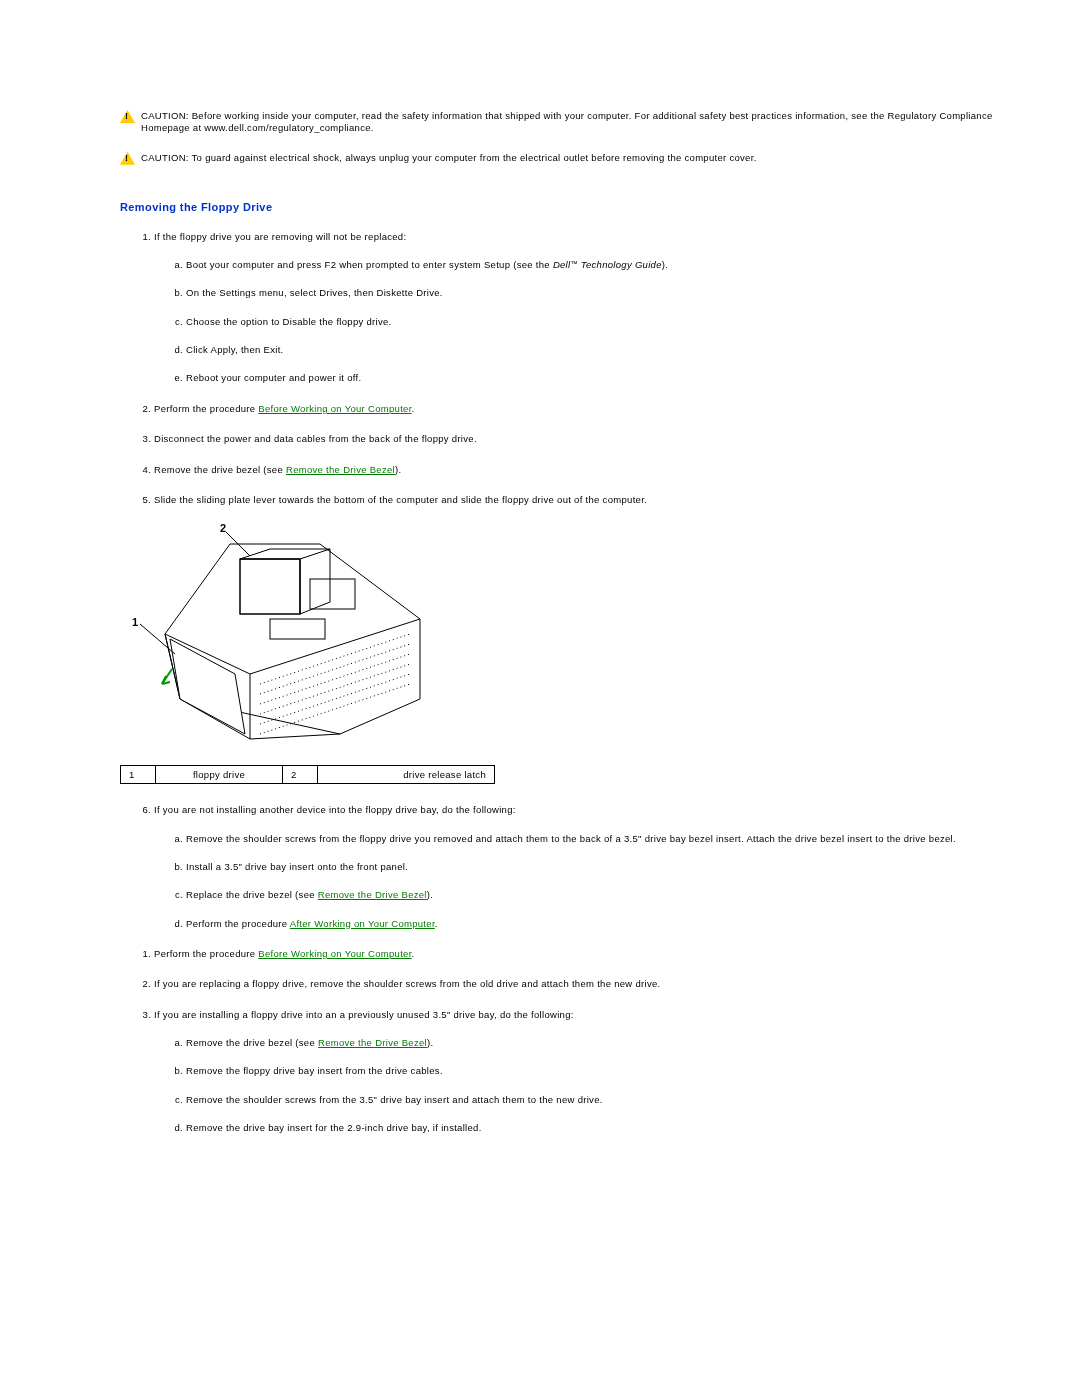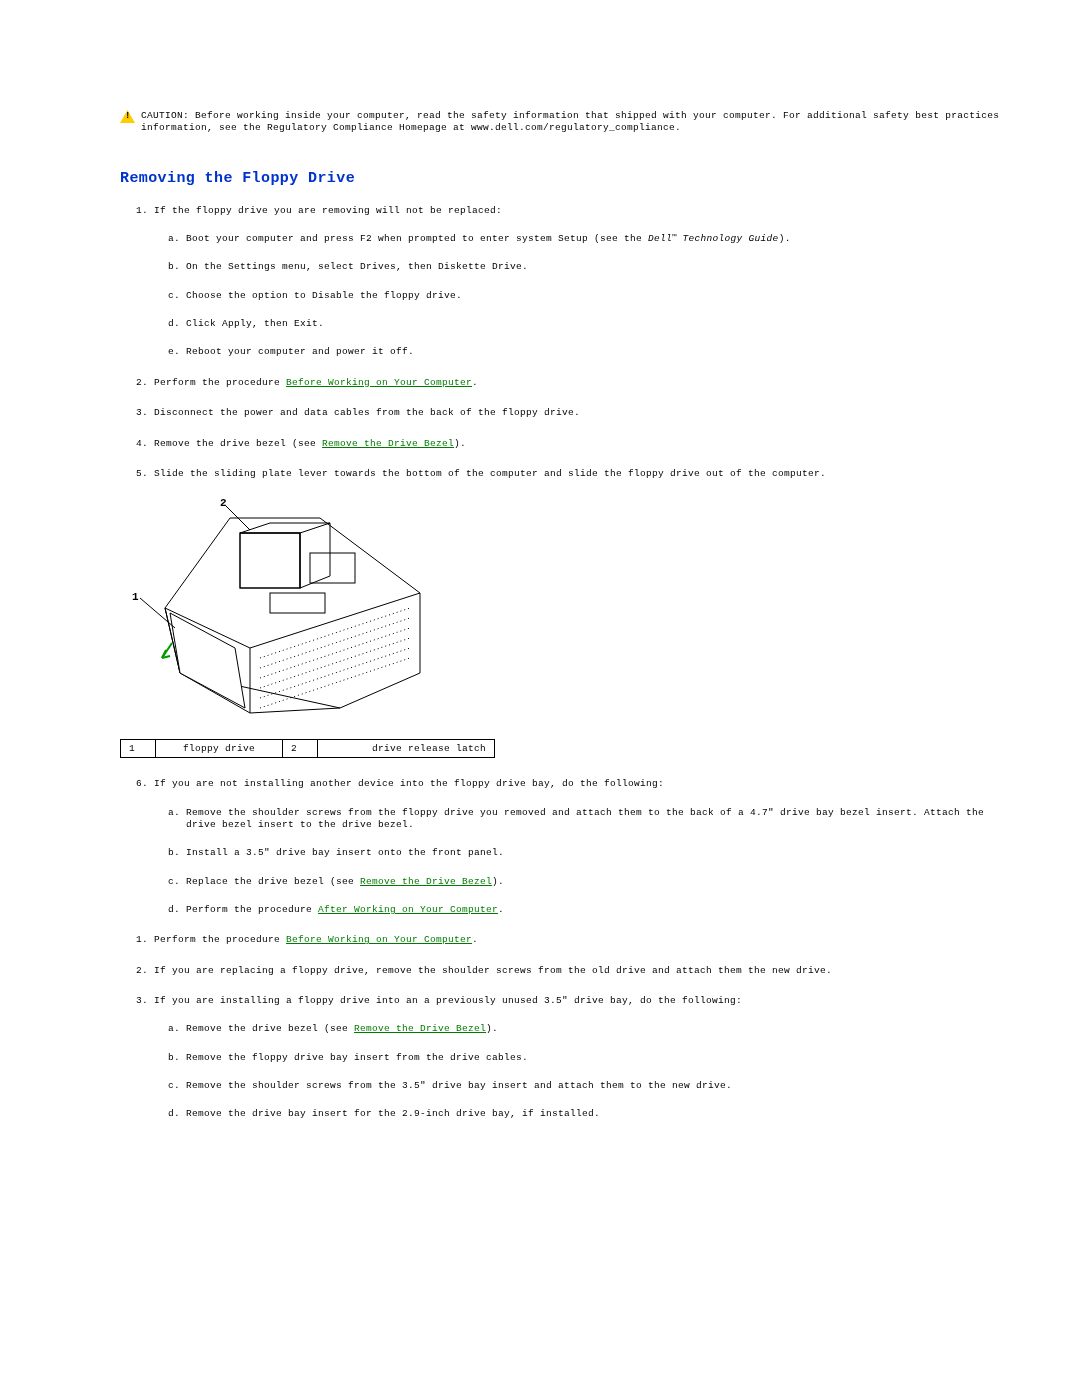--- a/index.html
+++ b/index.html
@@ -7,21 +7,20 @@
     font-size: 9.5px;
     color: #000;
     background: #fff;
     margin: 0;
     padding: 0;
     letter-spacing: 0.3px;
     width: 1080px;
   }
   .page {
     padding: 110px 80px 60px 120px;
-    font-family: Liberation Mono, monospace;
   }
   .caution-block {
     display: flex;
     align-items: flex-start;
     margin-bottom: 18px;
   }
   .caution-icon {
     width: 15px;
     height: 13px;
     flex: 0 0 15px;
@@ -39,21 +38,21 @@
     font-size: 9px;
     font-weight: bold;
     color: #000;
   }
   .caution-text {
     flex: 1;
     line-height: 1.25;
   }
   h2.section {
     color: #0033cc;
-    font-size: 15px;
+    font-size: 11px;
     font-weight: bold;
     margin: 36px 0 18px 0;
     letter-spacing: 0.4px;
   }
   ol.main {
     padding-left: 22px;
     margin: 12px;
   }
   ol.main > li {
     margin-bottom: 18px;
@@ -95,20 +94,26 @@
 
 <div class="page">
 
   <div class="caution-block">
     <div class="caution-icon"></div>
     <div class="caution-text">
       <span>CAUTION:</span><span> Before working inside your computer, read the safety information that shipped with your computer. For additional safety best practices information, see the Regulatory Compliance Homepage at www.dell.com/regulatory_compliance.</span>
     </div>
   </div>
 
+  <div class="caution-block">
+    <div class="caution-icon"></div>
+    <div class="caution-text">
+      <span>CAUTION:</span><span> To guard against electrical shock, always unplug your computer from the electrical outlet before removing the computer cover.</span>
+    </div>
+  </div>
 
   <h2 class="section">Removing the Floppy Drive</h2>
 
   <ol class="main">
     <li>
       <span>If the floppy drive you are removing will not be replaced:</span>
       <ol class="sub">
         <li>
           <span>Boot your computer and press F2 when prompted to enter system Setup (see the </span><span class="italic">Dell</span><span style="font-size:7px;vertical-align:top">™</span><span class="italic"> Technology Guide</span><span>).</span>
         </li>
@@ -175,21 +180,21 @@
       <td class="num">2</td>
       <td class="lbl2">drive release latch</td>
     </tr>
   </tbody>
     </table>
 
   <ol class="main" start="6">
     <li>
       <span>If you are not installing another device into the floppy drive bay, do the following:</span>
       <ol class="sub">
-        <li>Remove the shoulder screws from the floppy drive you removed and attach them to the back of a 4.7" drive bay bezel insert. Attach the drive bezel insert to the drive bezel.</li>
+        <li>Remove the shoulder screws from the floppy drive you removed and attach them to the back of a 3.5" drive bay bezel insert. Attach the drive bezel insert to the drive bezel.</li>
         <li>Install a 3.5" drive bay insert onto the front panel.</li>
         <li>
           <span>Replace the drive bezel (see </span><a class="link" href="#">Remove the Drive Bezel</a><span>).</span>
         </li>
         <li>
           <span>Perform the procedure </span><a class="link" href="#">After Working on Your Computer</a><span>.</span>
         </li>
       </ol>
     </li>
   </ol>

